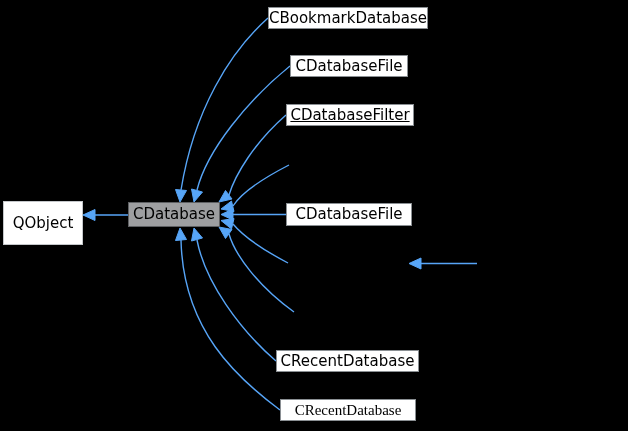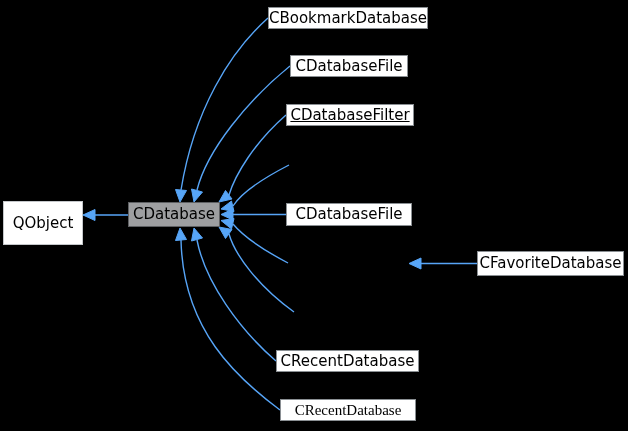--- a/index.html
+++ b/index.html
@@ -102,20 +102,19 @@
   <div class="node n-bookmark">CBookmarkDatabase</div>
 
   <div class="node n-file">CDatabaseFile</div>
 
   <div class="node n-filter">CDatabaseFilter</div>
 
 
   <div class="node n-node">CDatabaseFile</div>
 
 
-  <div class="node n-favorite">CFavoriteDatabase</div>
 
 
   <div class="node n-history">CRecentDatabase</div>
 
   <div class="node n-recent">CRecentDatabase</div>
 
 </div>
 
 </body></html>

